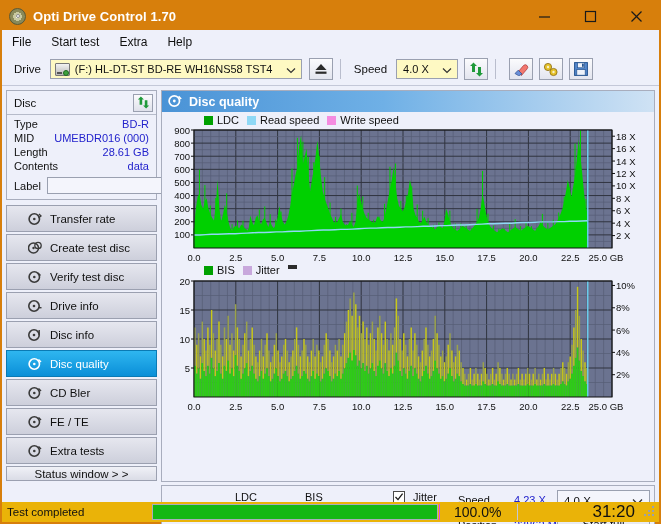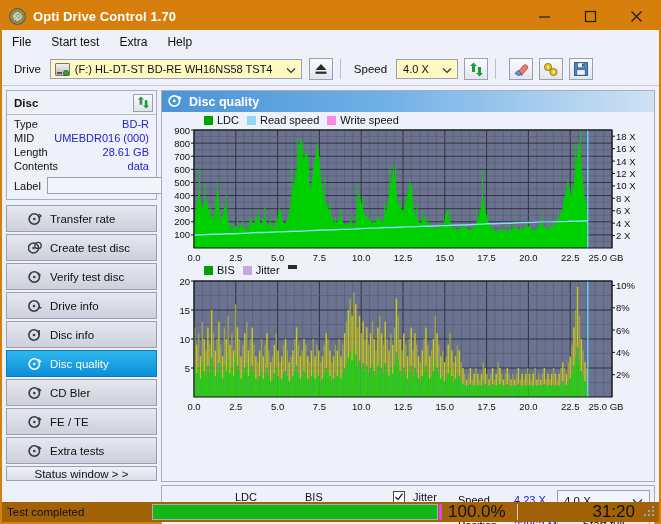--- a/index.html
+++ b/index.html
@@ -58,21 +58,21 @@
     width:24px;height:22px;border:1px solid #9aa0b0;background:linear-gradient(#fbfbfd,#e3e5ef);
     margin-left:6px;display:flex;align-items:center;justify-content:center;box-sizing:border-box;
   }
   .sep{width:1px;height:20px;background:#b9bdcd;margin:0 7px;}
   
   .bodywrap{display:flex;height:396px;padding:4px 4px 0 4px;box-sizing:border-box;}
   
   .leftcol{width:151px;flex:none;display:flex;flex-direction:column;}
   .discbox{border:1px solid #a8adbd;background:#eef0fa;box-sizing:border-box;}
   .disc-head{display:flex;align-items:center;justify-content:space-between;height:23px;padding:0 3px 0 7px;}
-  .disc-head .t{font-weight:bold;font-size:11.5px;color:#101010;}
+  .disc-head .t{font-weight:normal;font-size:11.5px;color:#101010;}
   .disc-head .refresh{
     width:20px;height:18px;border:1px solid #9aa0b0;background:linear-gradient(#fbfbfd,#dfe1eb);
     display:flex;align-items:center;justify-content:center;box-sizing:border-box;
   }
   .disc-sep{height:1px;background:#b6bbca;margin:0;}
   .drow{display:flex;justify-content:space-between;align-items:center;padding:1px 7px 1px 7px;font-size:11px;}
   .drow .k{color:#101010;}
   .drow .v{color:#2222cc;}
   .labrow{display:flex;align-items:center;padding:3px 3px 4px 7px;}
   .labrow .k{color:#101010;font-size:11px;margin-right:6px;}
@@ -119,25 +119,25 @@
   }
   .stats .cell{position:absolute;font-size:11px;color:#101010;white-space:nowrap;}
   .stats .val{position:absolute;font-size:11px;color:#2222cc;white-space:nowrap;text-align:right;}
   .chk{width:12px;height:12px;border:1px solid #4a4a4a;background:#fff;box-sizing:border-box;position:absolute;display:flex;align-items:center;justify-content:center;}
   .btn{
     border:1px solid #9aa0b0;background:linear-gradient(#f5f6fa,#dcdee8);box-sizing:border-box;
     display:flex;align-items:center;justify-content:center;font-size:11.5px;color:#101010;position:absolute;
   }
   .statcombo{position:absolute;width:93px;height:21px;border:1px solid #9aa0b0;background:#f4f5fc;box-sizing:border-box;display:flex;align-items:center;padding-left:6px;font-size:11.5px;color:#101010;}
   
-  .statusbar{position:absolute;left:0;bottom:0;width:657px;height:20px;background:#a16207;display:flex;align-items:center;}
+  .statusbar{position:absolute;left:0;bottom:0;width:657px;height:20px;background:#eab308;display:flex;align-items:center;}
   .sb-text{width:150px;font-size:11.5px;color:#101010;padding-left:5px;box-sizing:border-box;}
   .sb-prog{flex:1;height:16px;border:1px solid #a8adbd;background:#f7f8fd;box-sizing:border-box;position:relative;margin-right:1px;}
   .sb-prog .fill{position:absolute;left:0;top:0;bottom:0;background:#14b814;}
-  .sb-pct{width:78px;font-size:17px;color:#101010;border-left:3px solid #d946ef;padding-left:6px;box-sizing:border-box;height:16px;line-height:16px;}
+  .sb-pct{width:78px;font-size:14px;color:#101010;border-left:1px solid #d946ef;padding-left:14px;box-sizing:border-box;height:16px;line-height:16px;}
   .sb-time{width:126px;font-size:17px;color:#101010;border-left:1px solid #c3c7d6;padding-right:8px;box-sizing:border-box;height:16px;line-height:16px;text-align:right;}
   .grip{width:14px;height:14px;position:relative;margin-right:2px;}
   .grip i{position:absolute;width:2px;height:2px;background:#9aa0b0;}
 </style>
 </head>
 <body>
 
 <div id="app">
 
   <div class="titlebar">

